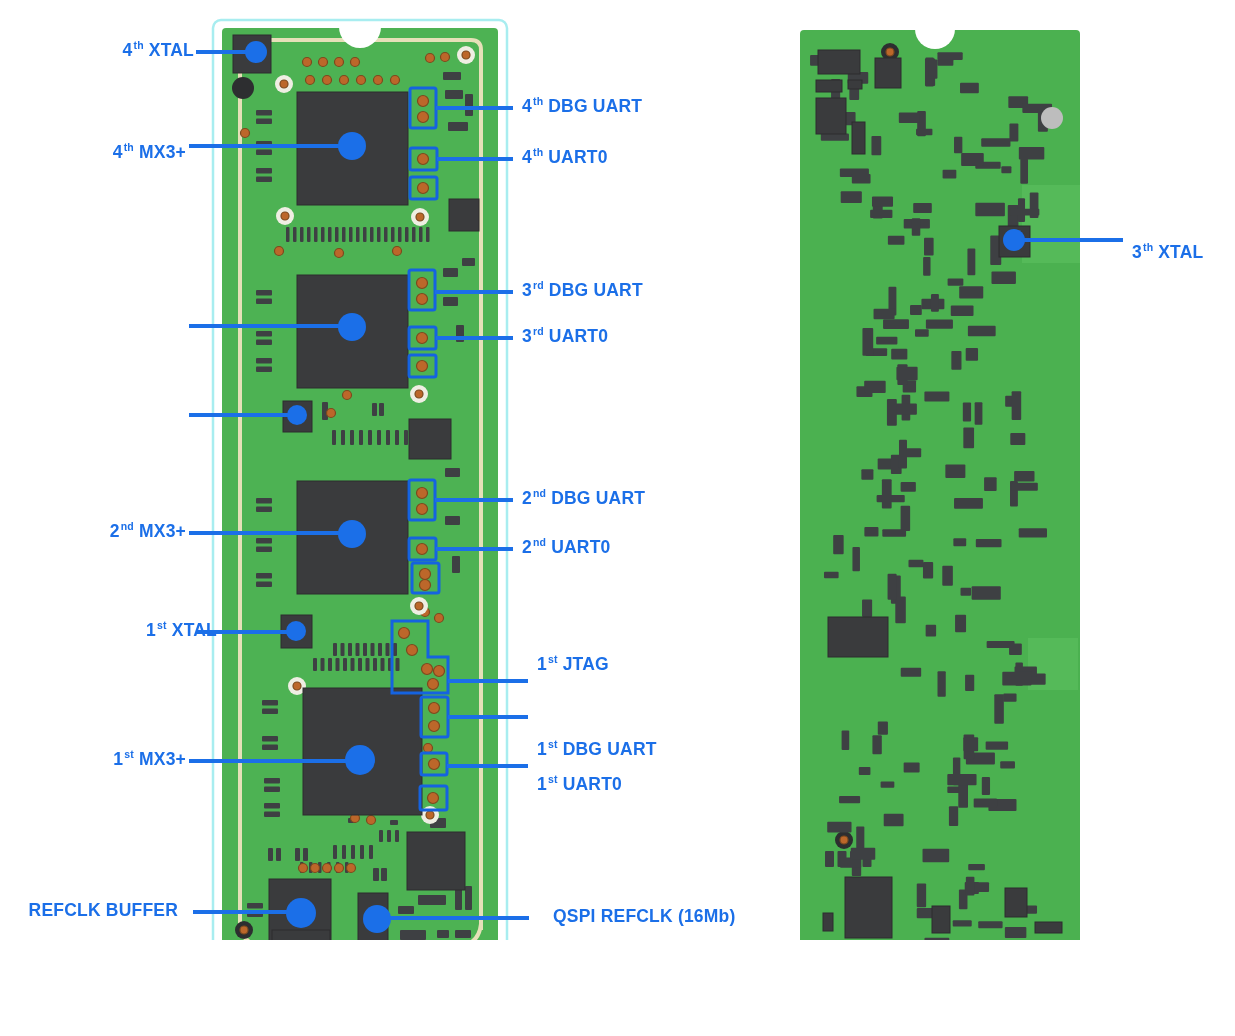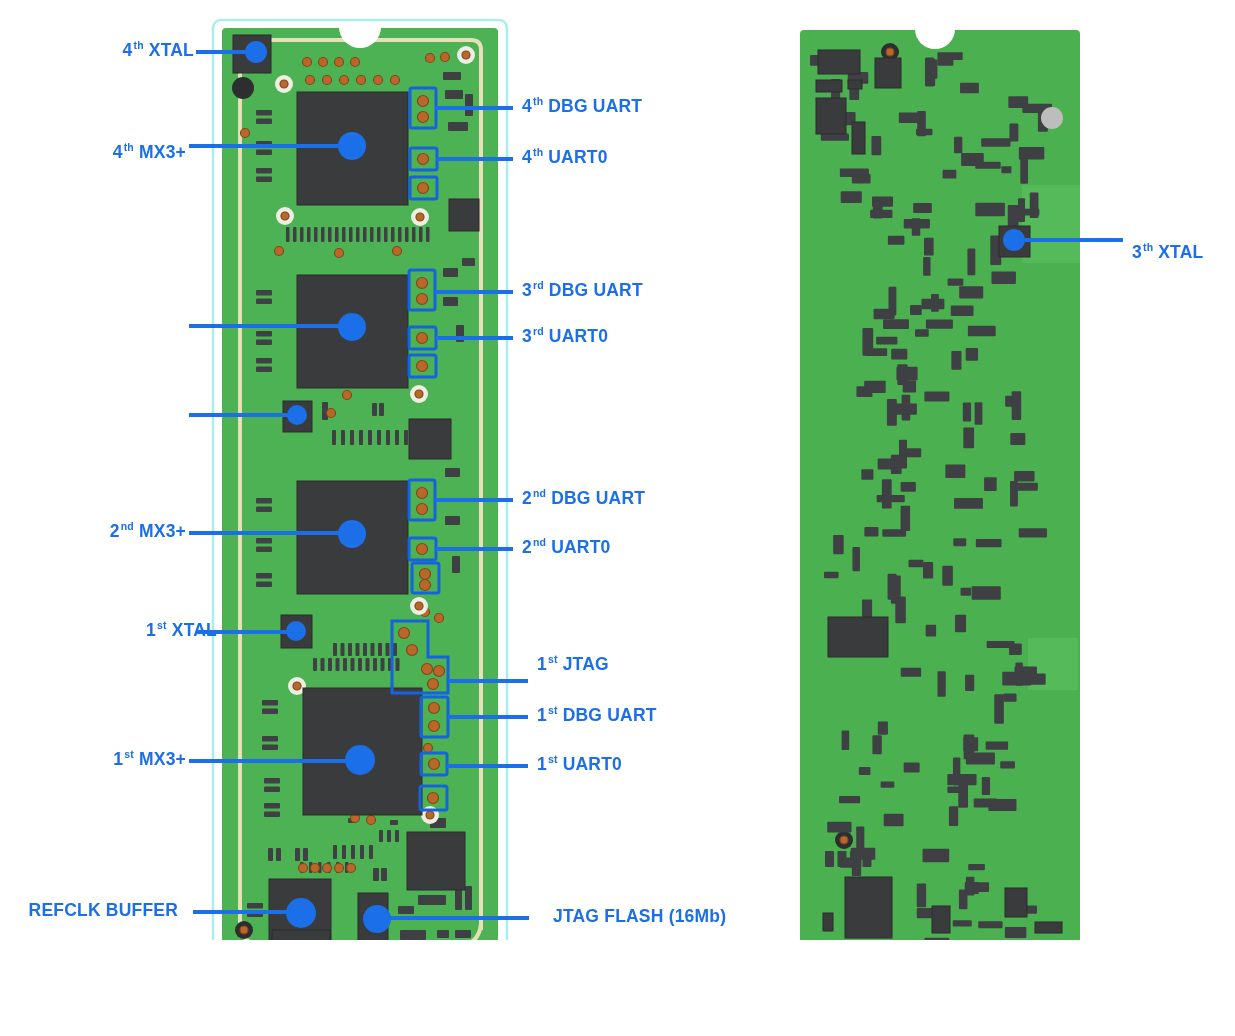--- a/index.html
+++ b/index.html
@@ -551,18 +551,18 @@
 <div class="callout" style="right:1049px;top:759px"><span class="n">1</span><sup>st</sup><span class="t">MX3+</span></div>
 <div class="callout solo" style="right:1057px;top:911px"><span class="t">REFCLK BUFFER</span></div>
 
 <div class="callout" style="left:522px;top:106px"><span class="n">4</span><sup>th</sup><span class="t">DBG UART</span></div>
 <div class="callout" style="left:522px;top:157px"><span class="n">4</span><sup>th</sup><span class="t">UART0</span></div>
 <div class="callout" style="left:522px;top:290px"><span class="n">3</span><sup>rd</sup><span class="t">DBG UART</span></div>
 <div class="callout" style="left:522px;top:336px"><span class="n">3</span><sup>rd</sup><span class="t">UART0</span></div>
 <div class="callout" style="left:522px;top:498px"><span class="n">2</span><sup>nd</sup><span class="t">DBG UART</span></div>
 <div class="callout" style="left:522px;top:547px"><span class="n">2</span><sup>nd</sup><span class="t">UART0</span></div>
 <div class="callout" style="left:537px;top:664px"><span class="n">1</span><sup>st</sup><span class="t">JTAG</span></div>
-<div class="callout" style="left:537px;top:715px"><span class="n">1</span><sup>st</sup><span class="t">DBG UART</span></div>
-<div class="callout" style="left:537px;top:764px"><span class="n">1</span><sup>st</sup><span class="t">UART0</span></div>
-<div class="callout solo" style="left:537px;top:917px"><span class="t">JTAG FLASH (16Mb)</span></div>
+<div class="callout" style="left:537px;top:749px"><span class="n">1</span><sup>st</sup><span class="t">DBG UART</span></div>
+<div class="callout" style="left:537px;top:784px"><span class="n">1</span><sup>st</sup><span class="t">UART0</span></div>
+<div class="callout solo" style="left:537px;top:917px"><span class="t">QSPI REFCLK (16Mb)</span></div>
 <div class="callout" style="left:1132px;top:252px"><span class="n">3</span><sup>th</sup><span class="t">XTAL</span></div>
 
 </div>
 
 </body></html>

